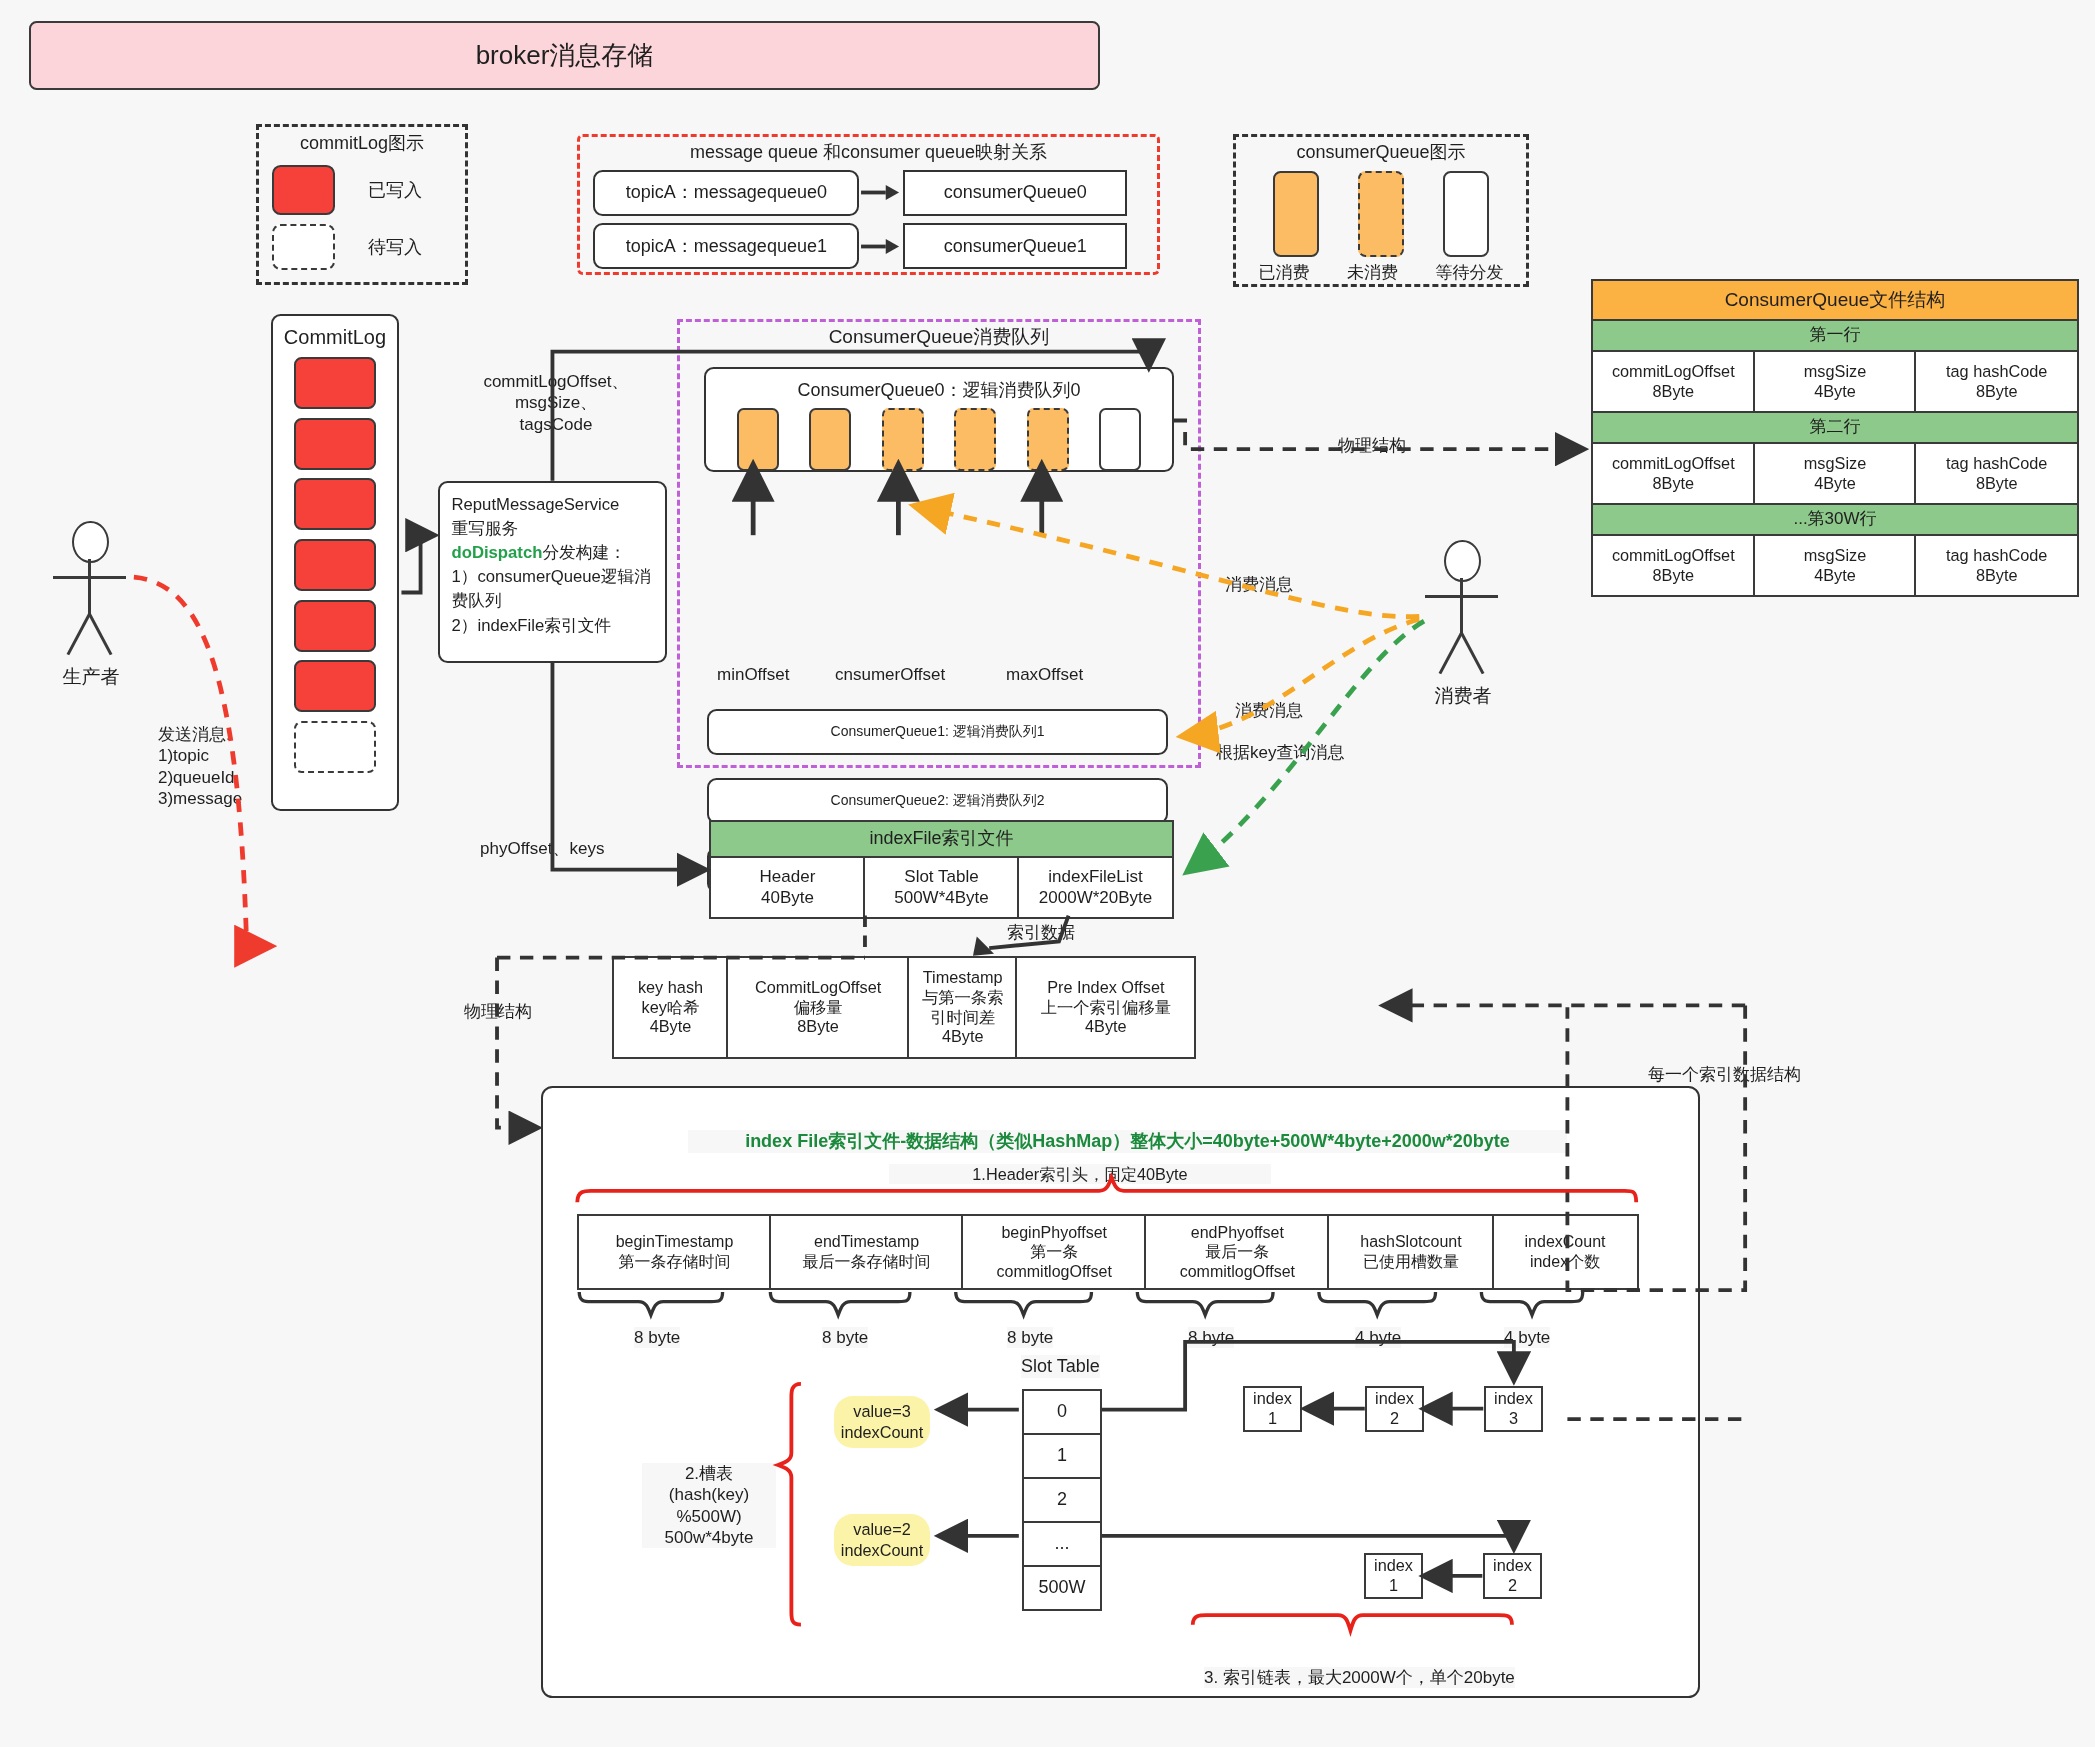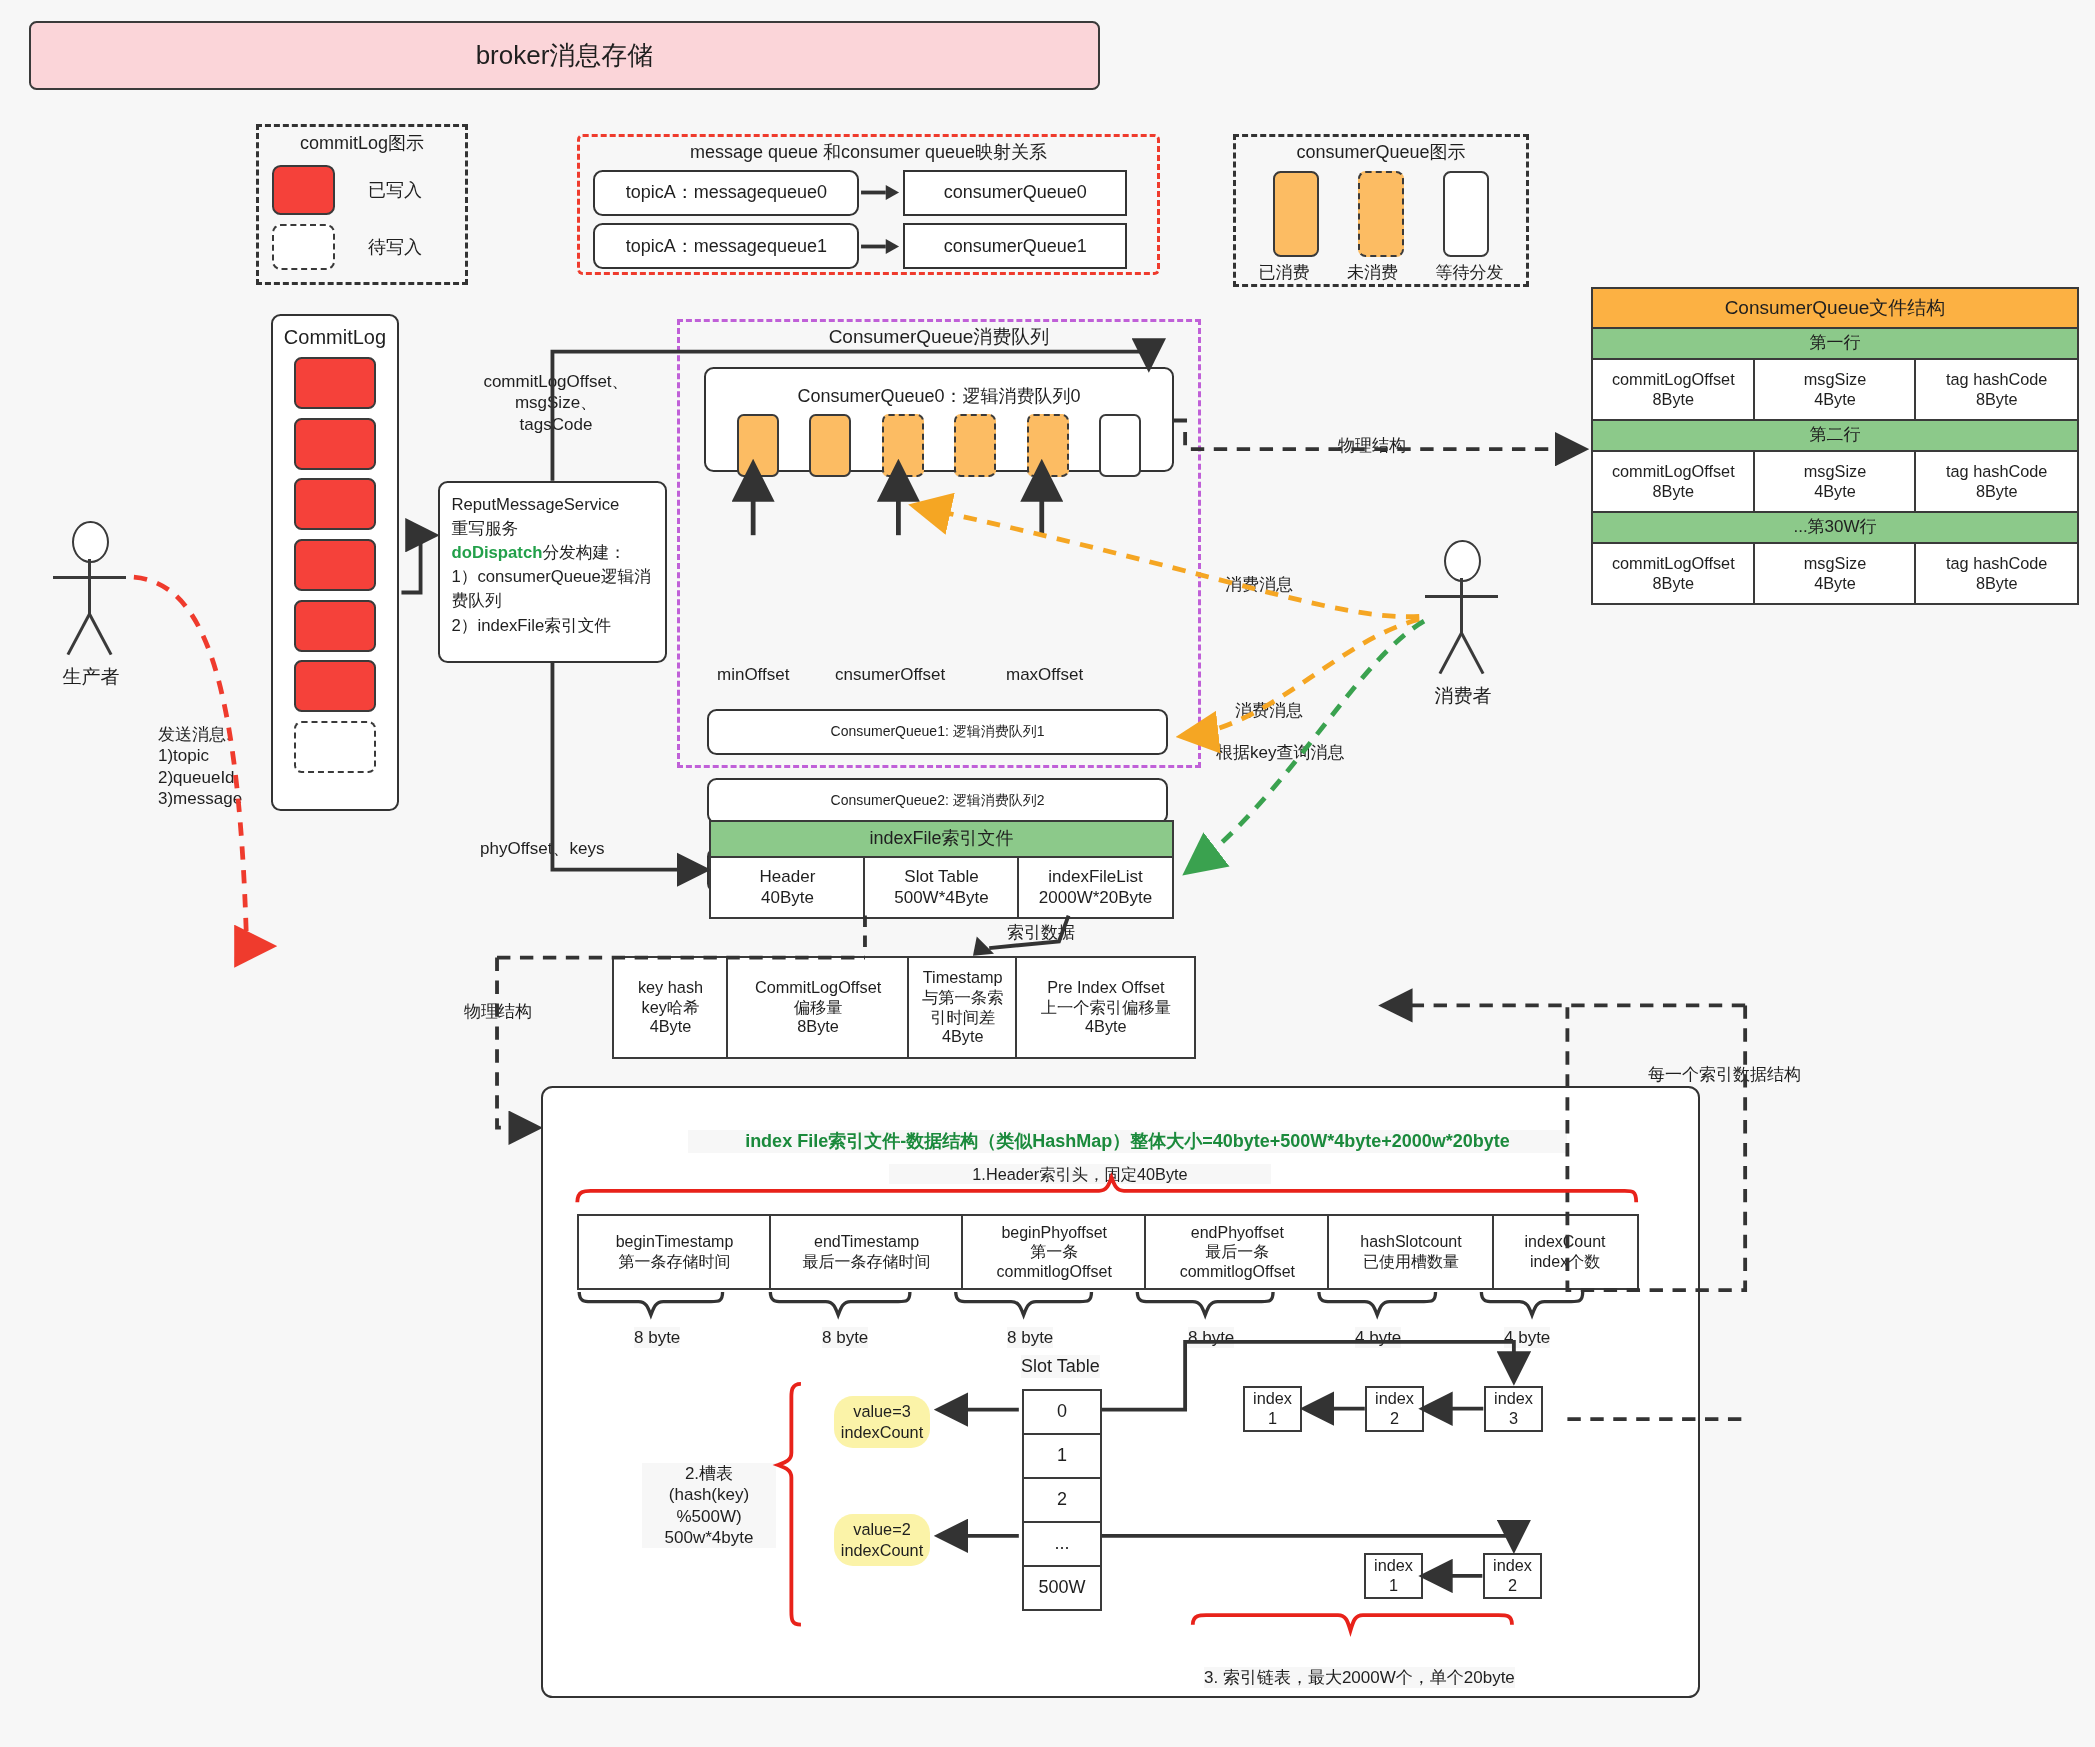--- a/index.html
+++ b/index.html
@@ -35,21 +35,21 @@
   
   #cq-legend{left:1233px;top:134px;width:296px;height:153px;}
   #cq-legend .hd{font-size:18px;}
   .cqs{width:42px;height:82px;border-radius:7.6px;}
   .cqs.consumed{background:#fcbc63;border:2.9px solid #3a3a3a;}
   .cqs.unconsumed{background:#fcbc63;border:2.9px dashed #3a3a3a;}
   .cqs.pending{background:#fff;border:2.9px solid #3a3a3a;}
 
   
   #cqfile{left:1591px;top:279px;width:488px;}
-  #cqfile .thead{background:#fcb143;border:2.9px solid #3a3a3a;height:38px;font-size:19px;margin-top:8px;}
+  #cqfile .thead{background:#fcb143;border:2.9px solid #3a3a3a;height:38px;font-size:19px;}
   #cqfile .rowhd{background:#8cc98a;border:2.9px solid #3a3a3a;border-top:none;height:29px;font-size:17px;}
   #cqfile .cells{display:flex;}
   #cqfile .cells>div{border:2.9px solid #3a3a3a;border-top:none;height:59px;font-size:16.3px;background:#fff;
                      flex:1;margin-left:-2.9px;}
   #cqfile .cells>div:first-child{margin-left:0;}
 
   
   #commitlog{left:271px;top:314px;width:128px;height:497px;border-radius:9.6px;}
   #commitlog .lbl{font-size:20px;margin-top:9.6px;text-align:center;}
   .clcell{width:78px;height:48px;margin:8.6px auto 0;border-radius:7.6px;}
@@ -247,21 +247,21 @@
   <div><b>doDispatch</b><span>分发构建：</span></div>
   <div>1）consumerQueue逻辑消费队列</div>
   <div>2）indexFile索引文件</div>
 </div>
 
 <div class="abs dashpurple" id="cqgroup">
   <div class="ctr hd" style="height:29px">ConsumerQueue消费队列</div>
 </div>
 
 <div class="abs bx rnd" id="cq0">
-  <div class="ctr hd" style="height:29px;margin-top:13px">ConsumerQueue0：逻辑消费队列0</div>
+  <div class="ctr hd" style="height:29px;margin-top:7px">ConsumerQueue0：逻辑消费队列0</div>
   <div style="display:flex;justify-content:space-around;padding:0 15.3px;margin-top:2.9px">
     <div class="q0s a"></div>
     <div class="q0s a"></div>
     <div class="q0s b"></div>
     <div class="q0s b"></div>
     <div class="q0s b"></div>
     <div class="q0s c"></div>
   </div>
 </div>
 

